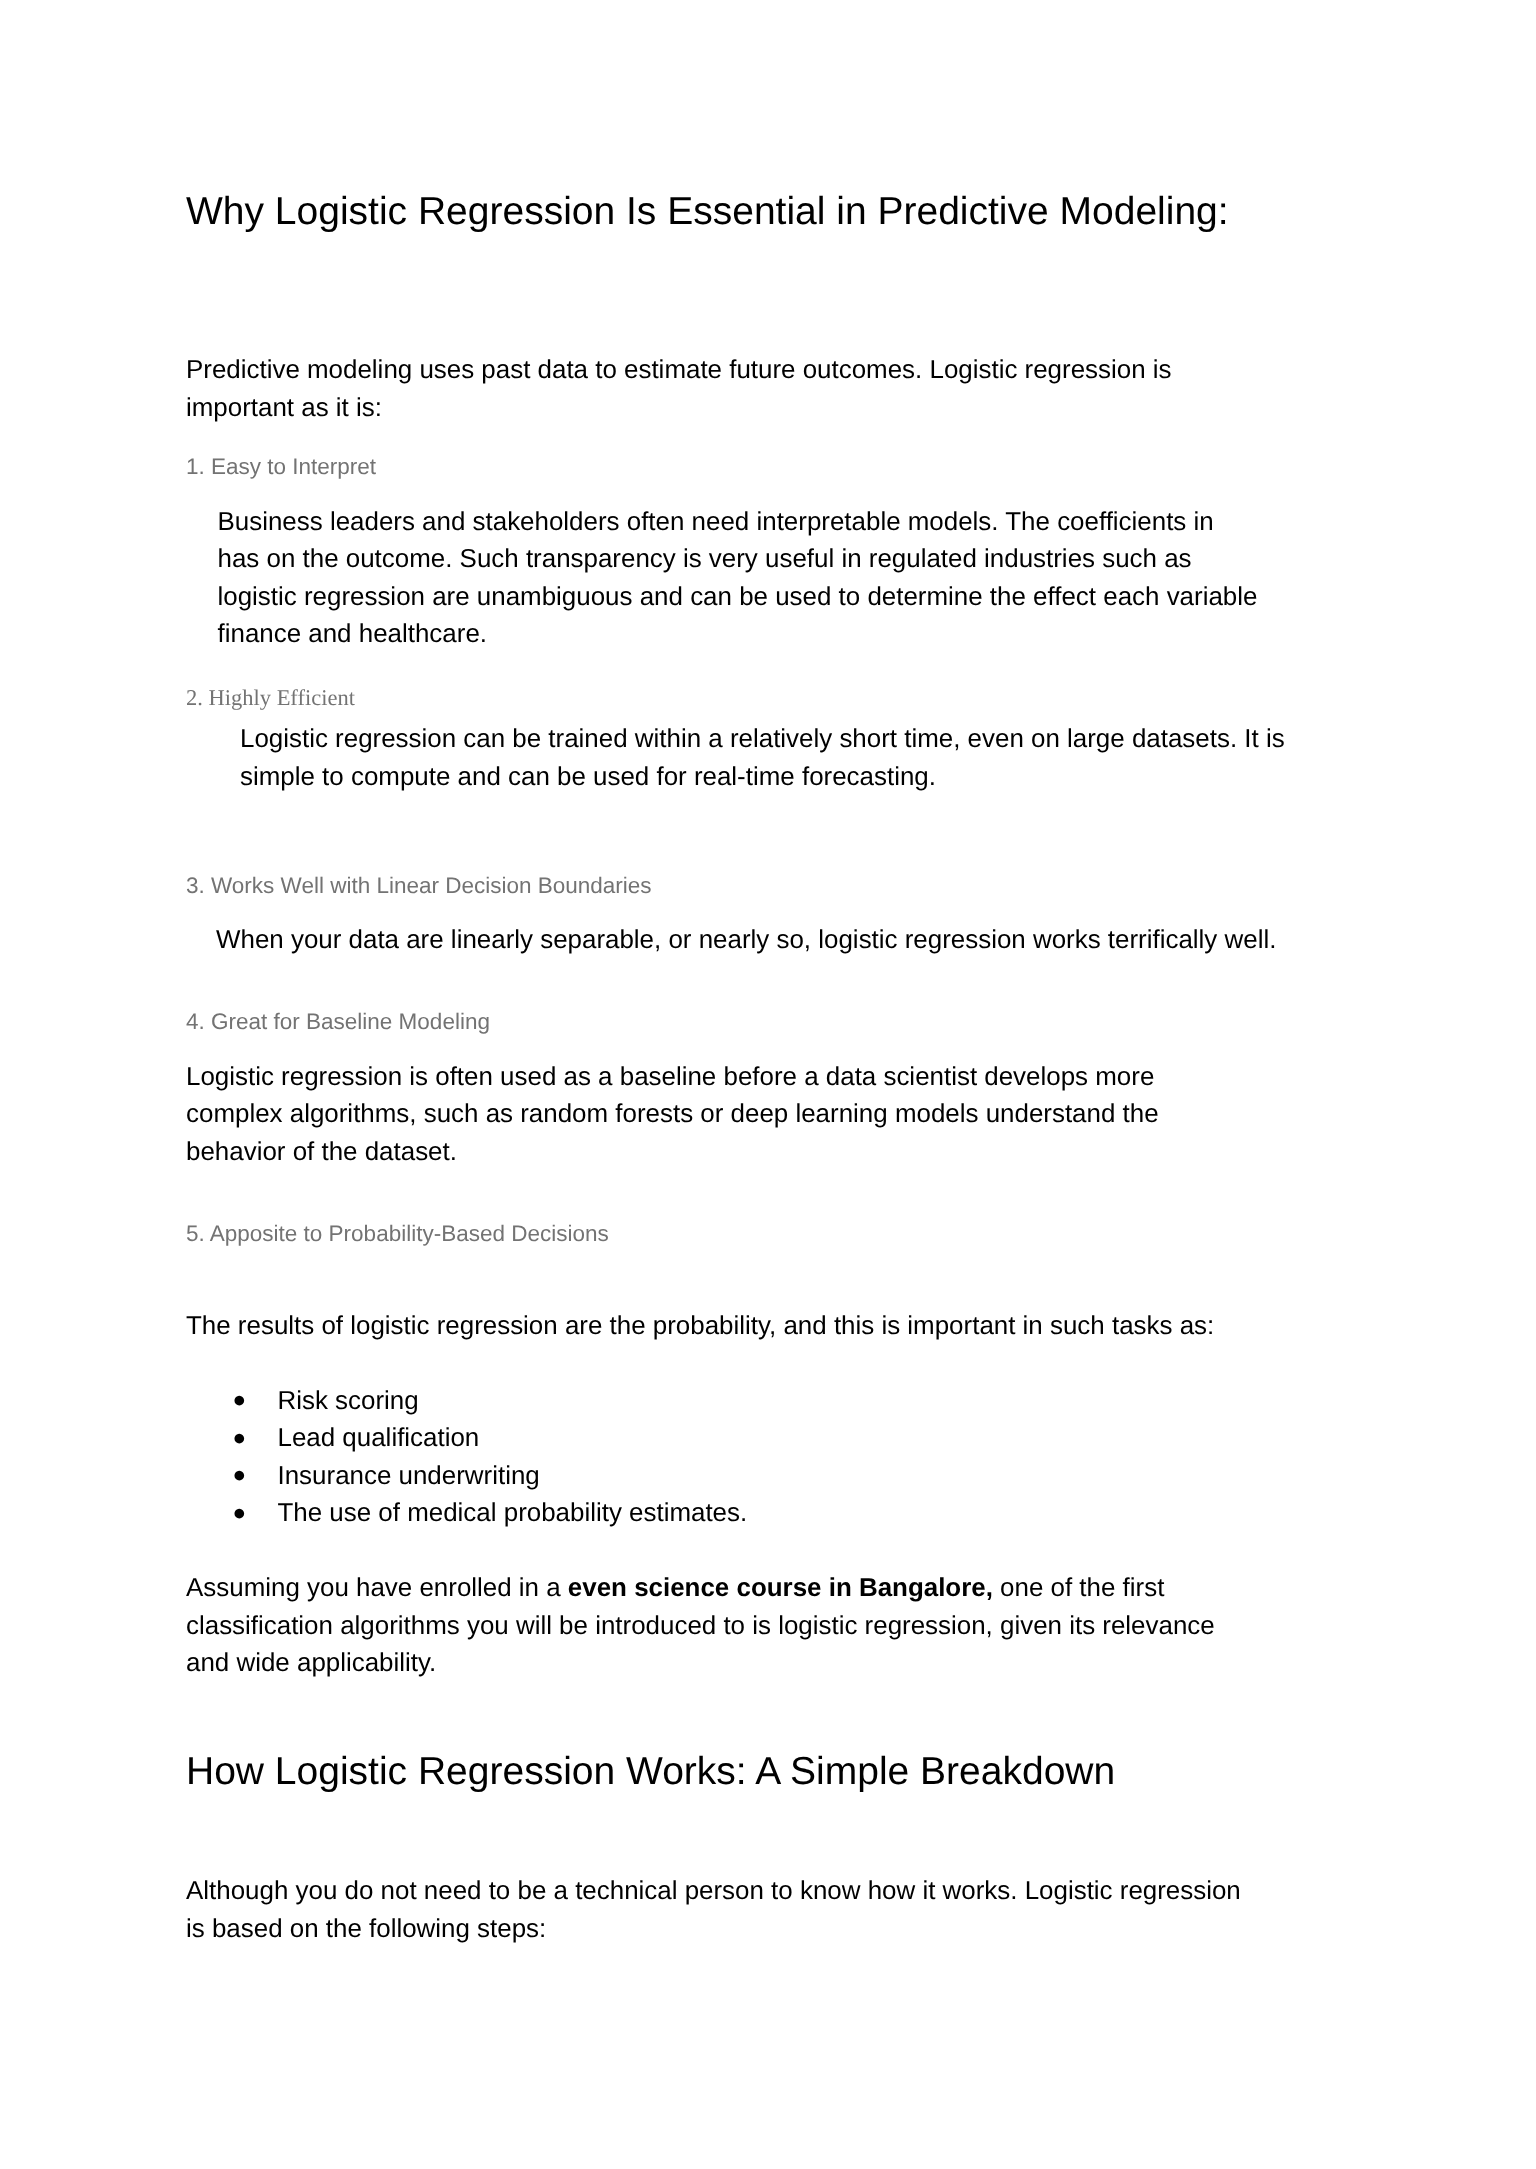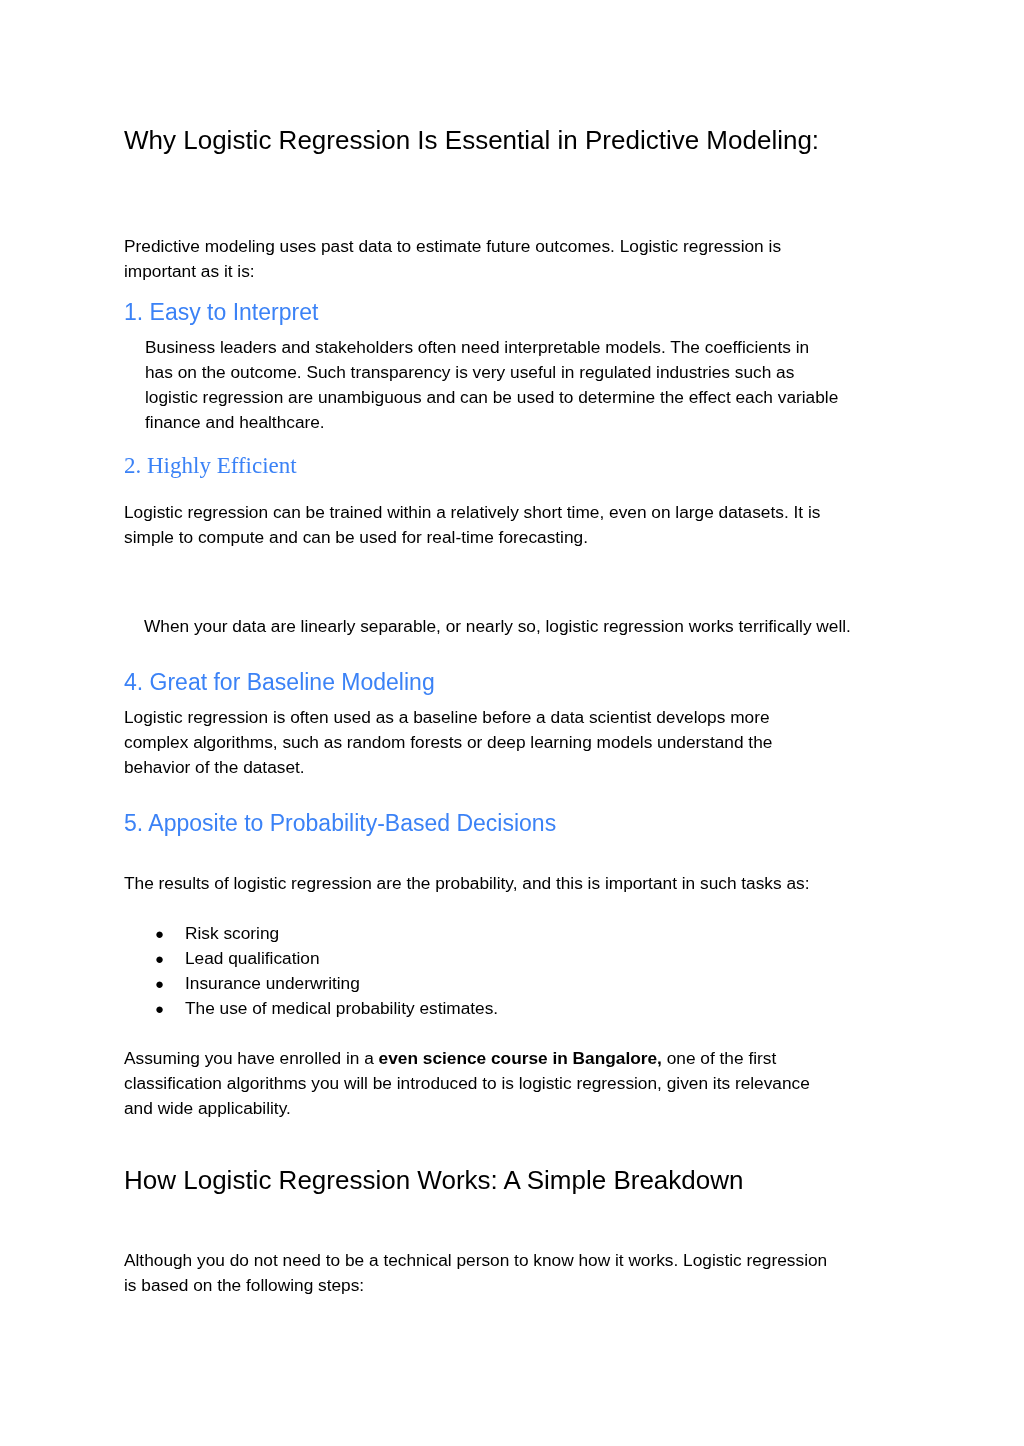--- a/index.html
+++ b/index.html
@@ -1,21 +1,21 @@
 <!DOCTYPE html>
 <html><head>
 <meta charset="utf-8">
 <style>
   html, body { margin: 0; padding: 0; background: #ffffff; }
   body { width: 1024px; height: 1446px; position: relative; overflow: hidden;
          font-family: "Liberation Sans", sans-serif; color: #000000; }
   .page { position: absolute; left: 0; top: 0; width: 932px; height: 1446px; border-radius: 16px; }
   .abs { position: absolute; left: 124px; margin: 0; }
   .h1 { font-size: 26px; font-weight: normal; color: #000000; line-height: 32px; white-space: nowrap; }
-  .h2 { font-size: 23px; font-weight: normal; color: #3b82f6; line-height: 28px; white-space: nowrap; }
+  .h2 { font-size: 15px; font-weight: normal; color: #737373; line-height: 28px; white-space: nowrap; }
   .p { font-size: 17.3px; line-height: 25px; color: #000000; width: 790px; }
   .nowrap { white-space: nowrap; }
   ul.bullets { list-style: none; padding: 0; margin: 0; }
   ul.bullets li { position: relative; font-size: 17.3px; line-height: 25px; padding-left: 61px; white-space: nowrap; }
   ul.bullets li .dot { position: absolute; left: 31px; top: 0; font-size: 15px; }
 </style>
 </head>
 <body>
 
 <div class="page">
@@ -29,25 +29,26 @@
 
   <h2 class="abs h2" style="top:298px;">1. Easy to Interpret</h2>
   <div class="abs p" style="top:335px;margin-left:21px;">
     <div class="nowrap">Business leaders and stakeholders often need interpretable models. The coefficients in</div>
     <div class="nowrap">has on the outcome. Such transparency is very useful in regulated industries such as</div>
     <div class="nowrap">logistic regression are unambiguous and can be used to determine the effect each variable</div>
     <div class="nowrap">finance and healthcare.</div>
   </div>
 
   <h2 class="abs h2" style="top:452px;font-family:Liberation Serif, serif;">2. Highly Efficient</h2>
-  <div class="abs p" style="top:500px;">
+  <div class="abs p" style="top:480px;margin-left:36px;">
     <div class="nowrap">Logistic regression can be trained within a relatively short time, even on large datasets. It is</div>
     <div class="nowrap">simple to compute and can be used for real-time forecasting.</div>
   </div>
 
+  <h2 class="abs h2" style="top:577px;">3. Works Well with Linear Decision Boundaries</h2>
   <div class="abs p" style="top:614px;margin-left:20px;">
     <div class="nowrap">When your data are linearly separable, or nearly so, logistic regression works terrifically well.</div>
   </div>
 
   <h2 class="abs h2" style="top:668px;">4. Great for Baseline Modeling</h2>
   <div class="abs p" style="top:705px;">
     <div class="nowrap">Logistic regression is often used as a baseline before a data scientist develops more</div>
     <div class="nowrap">complex algorithms, such as random forests or deep learning models understand the</div>
     <div class="nowrap">behavior of the dataset.</div>
   </div>

